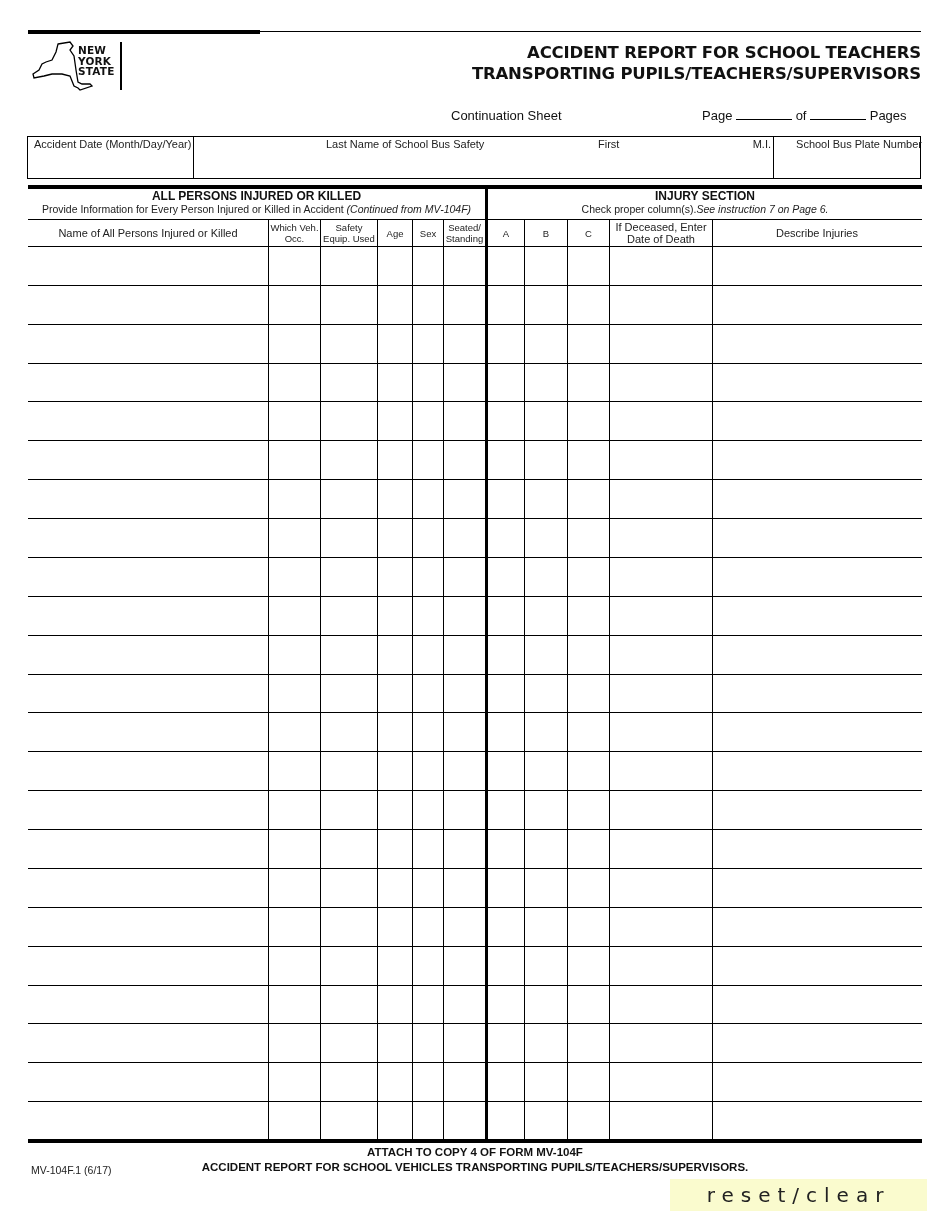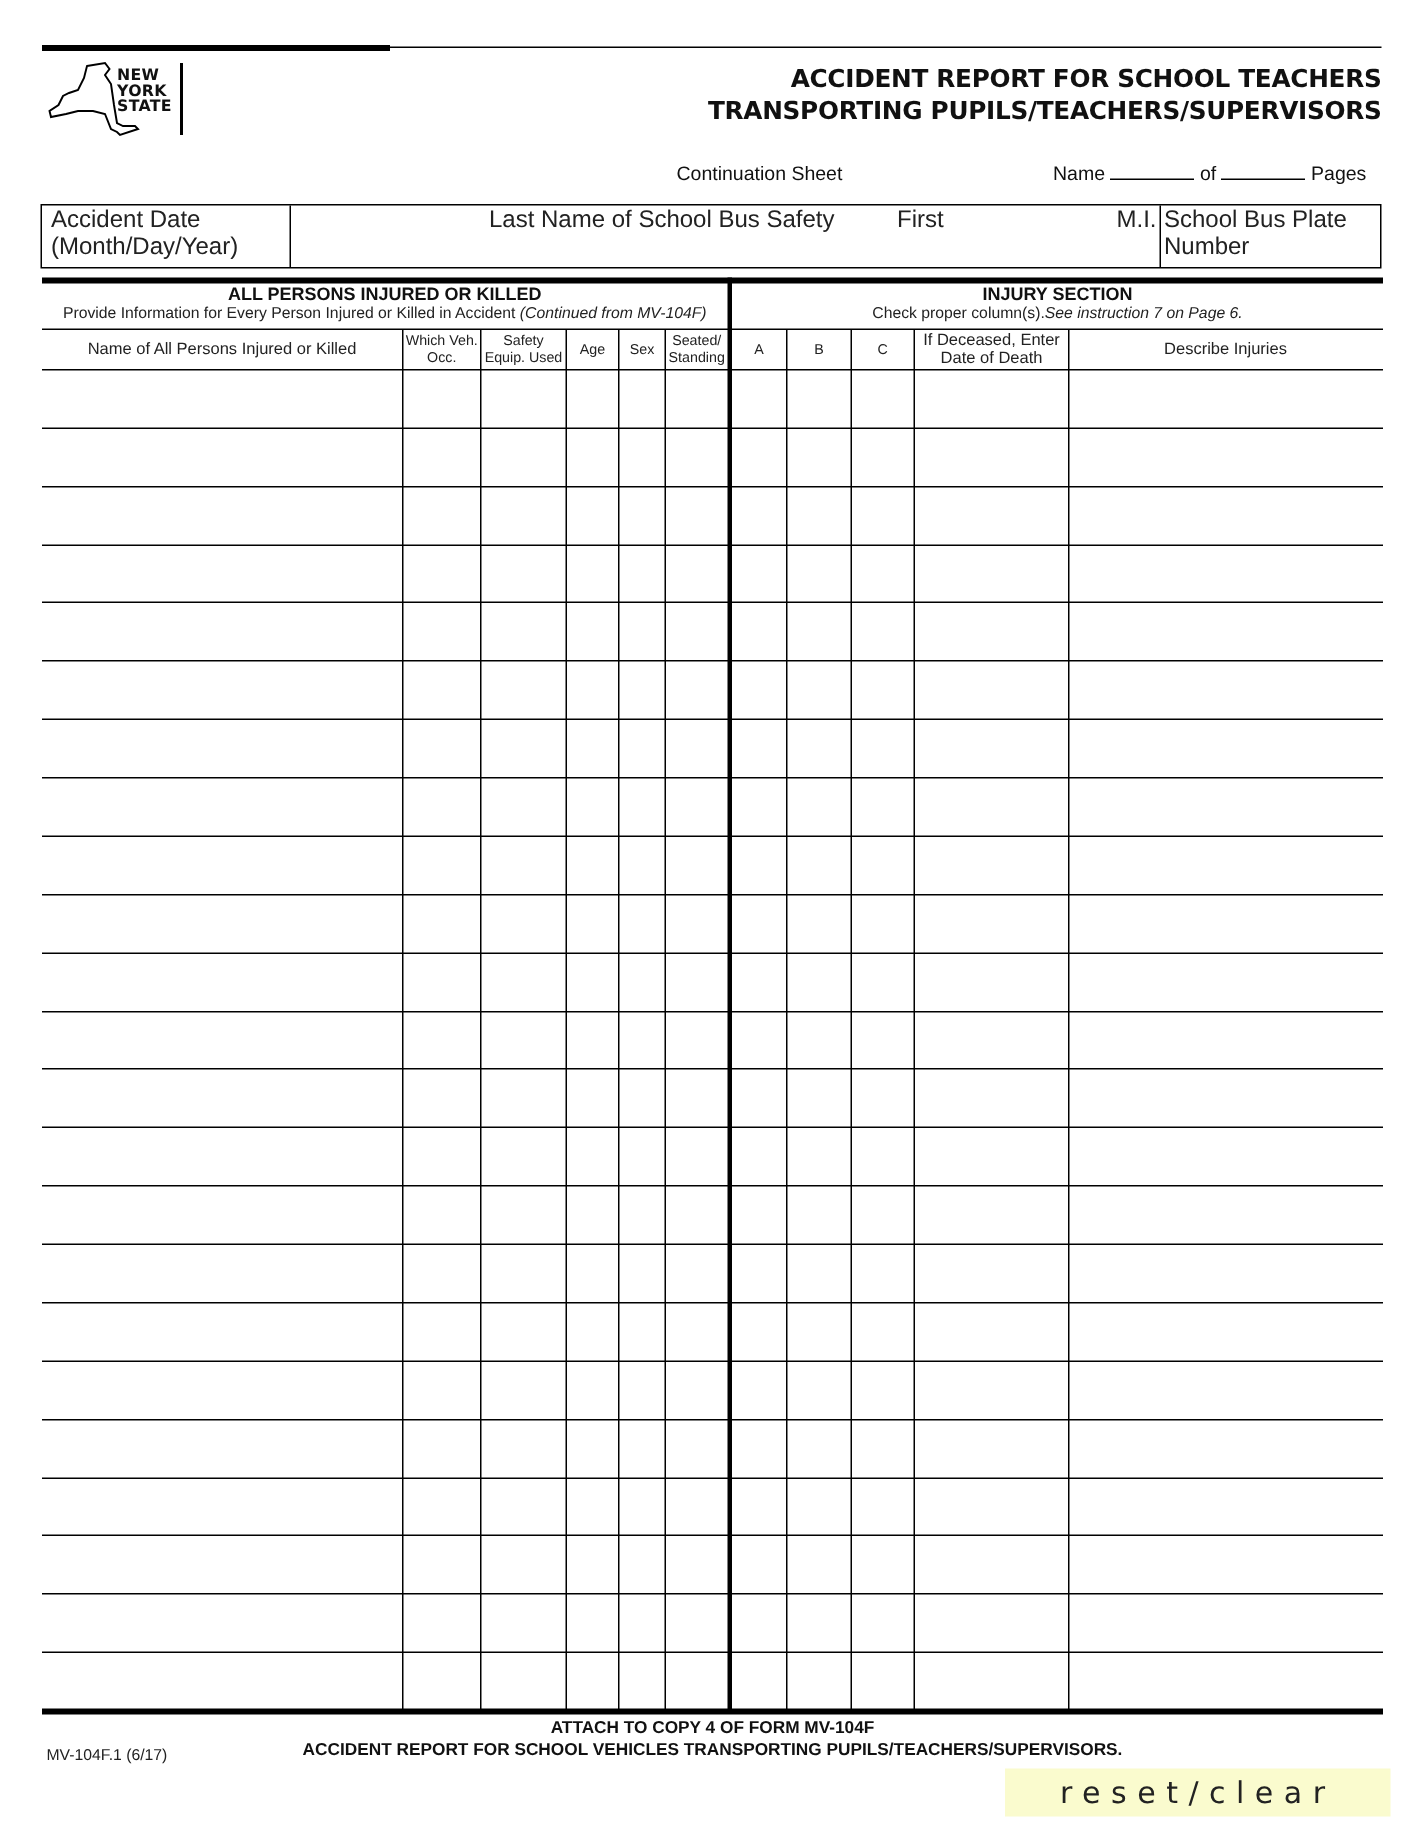--- a/index.html
+++ b/index.html
@@ -12,22 +12,22 @@
   .logo { left:30px; top:40px; width:235px; height:52px; }
   .logo-divider { left:120px; top:42px; width:2px; height:48px; background:#000; }
   .logo-state { left:78px; top:45px; font-weight:bold; font-size:10.5px; line-height:10.5px; letter-spacing:0.2px; font-family:"DejaVu Sans", sans-serif; }
   .logo-dept { left:128px; top:44px; font-weight:bold; font-size:17px; line-height:20px; font-family:"DejaVu Sans", sans-serif; letter-spacing:-0.4px; }
   .title { right:29px; top:42px; text-align:right; font-weight:bold; font-size:16.5px; line-height:21px; font-family:"DejaVu Sans", sans-serif; letter-spacing:-0.2px; }
   .cont { left:451px; top:108px; font-size:13px; }
   .pages { left:702px; top:108px; font-size:13px; white-space:pre; }
   .pages .blank { display:inline-block; width:56px; border-bottom:1px solid #000; height:11px; vertical-align:baseline; }
   
   .infobox { left:27px; top:136px; width:894px; height:43px; border:1px solid #000; box-sizing:border-box; }
-  .info-cell { position:absolute; top:0; height:100%; border-right:1px solid #000; font-size:16px; padding:1px 0 0 6px; box-sizing:border-box; color:#222; }
-  .info-cell:last-child { border-right:none; }
+  .info-cell { position:absolute; top:0; height:100%; border-right:1px solid #000; font-size:11px; padding:1px 0 0 6px; box-sizing:border-box; color:#222; }
+  .info-cell:last-child { border-right:none;text-align:right; }
   
   .thick-top { left:28px; top:185px; width:894px; height:4px; background:#000; }
   .thick-bottom { left:28px; top:1139px; width:894px; height:4px; background:#000; }
   .thick-mid { left:485px; top:185px; width:3px; height:957px; background:#000; }
   .sec-title { font-weight:bold; font-size:12px; text-align:center; }
   .sec-sub { font-size:10.5px; text-align:center; color:#222; }
   .hline { position:absolute; height:1px; background:#000; }
   .vline { position:absolute; width:1px; background:#000; }
   .col-head { position:absolute; top:220px; height:26px; display:flex; align-items:center; justify-content:center; text-align:center; font-size:9.5px; line-height:11px; color:#222; }
   .col-head.big { font-size:11px; line-height:12px; }
@@ -56,21 +56,21 @@
     <div>STATE</div>
   </div>
 </div>
 
 <div class="abs title">
   <div>ACCIDENT REPORT FOR SCHOOL TEACHERS</div>
   <div>TRANSPORTING PUPILS/TEACHERS/SUPERVISORS</div>
 </div>
 
 <div class="abs cont">Continuation Sheet</div>
-<div class="abs pages"><span>Name</span> <span class="blank"></span> <span>of</span> <span class="blank"></span> <span>Pages</span></div>
+<div class="abs pages"><span>Page</span> <span class="blank"></span> <span>of</span> <span class="blank"></span> <span>Pages</span></div>
 
 <div class="abs infobox">
   <div class="info-cell" style="left:0;width:166px;"><span>Accident Date (Month/Day/Year)</span></div>
   <div class="info-cell" style="left:292px;width:454px;border-right:1px solid #000;">
     <span>Last Name of School Bus Safety</span>
     <span class="abs" style="left:278px;top:1px;">First</span>
     <span class="abs" style="right:2px;top:1px;">M.I.</span>
   </div>
   <div class="info-cell" style="left:746px;width:148px;padding-left:2px;"><span>School Bus Plate Number</span></div>
 </div>

